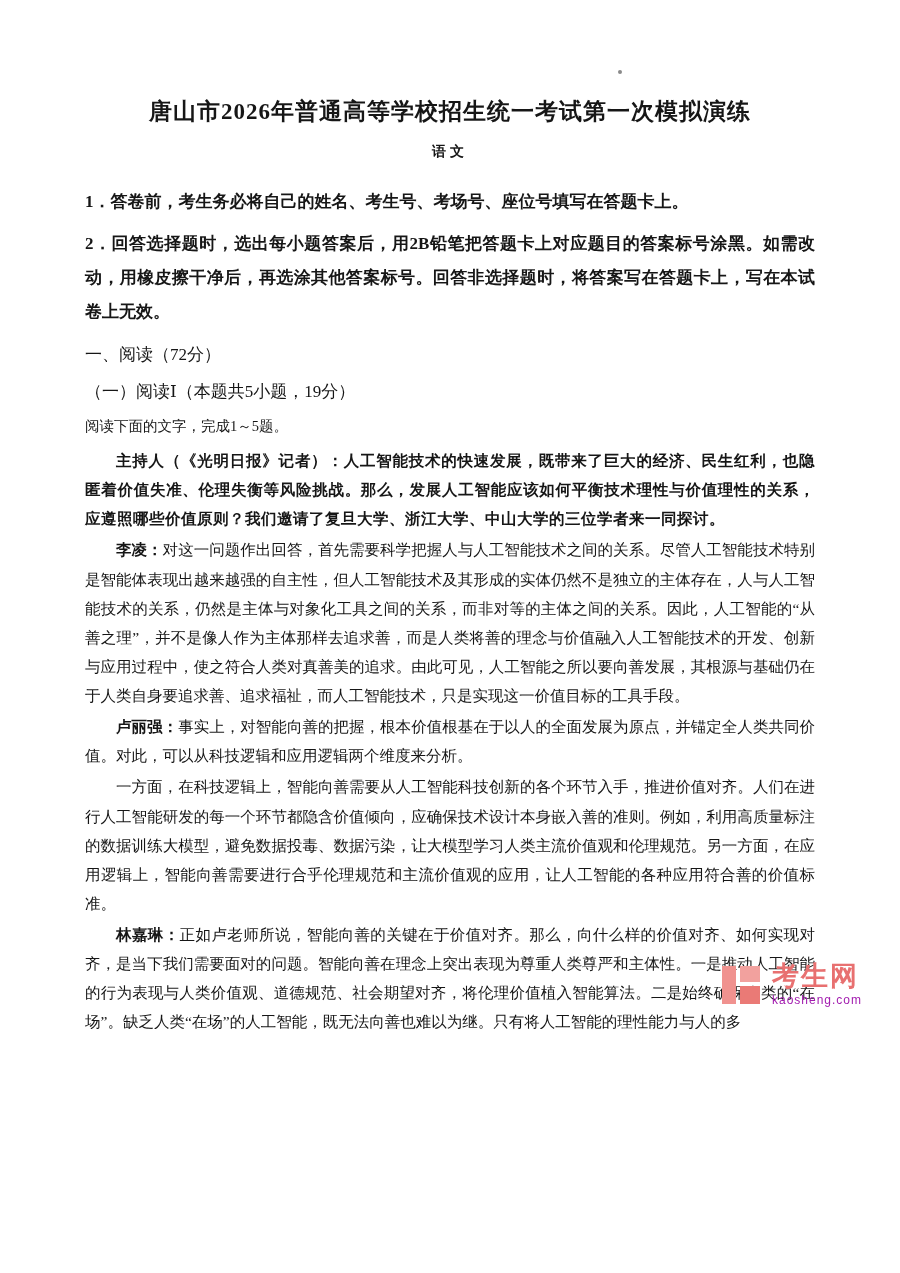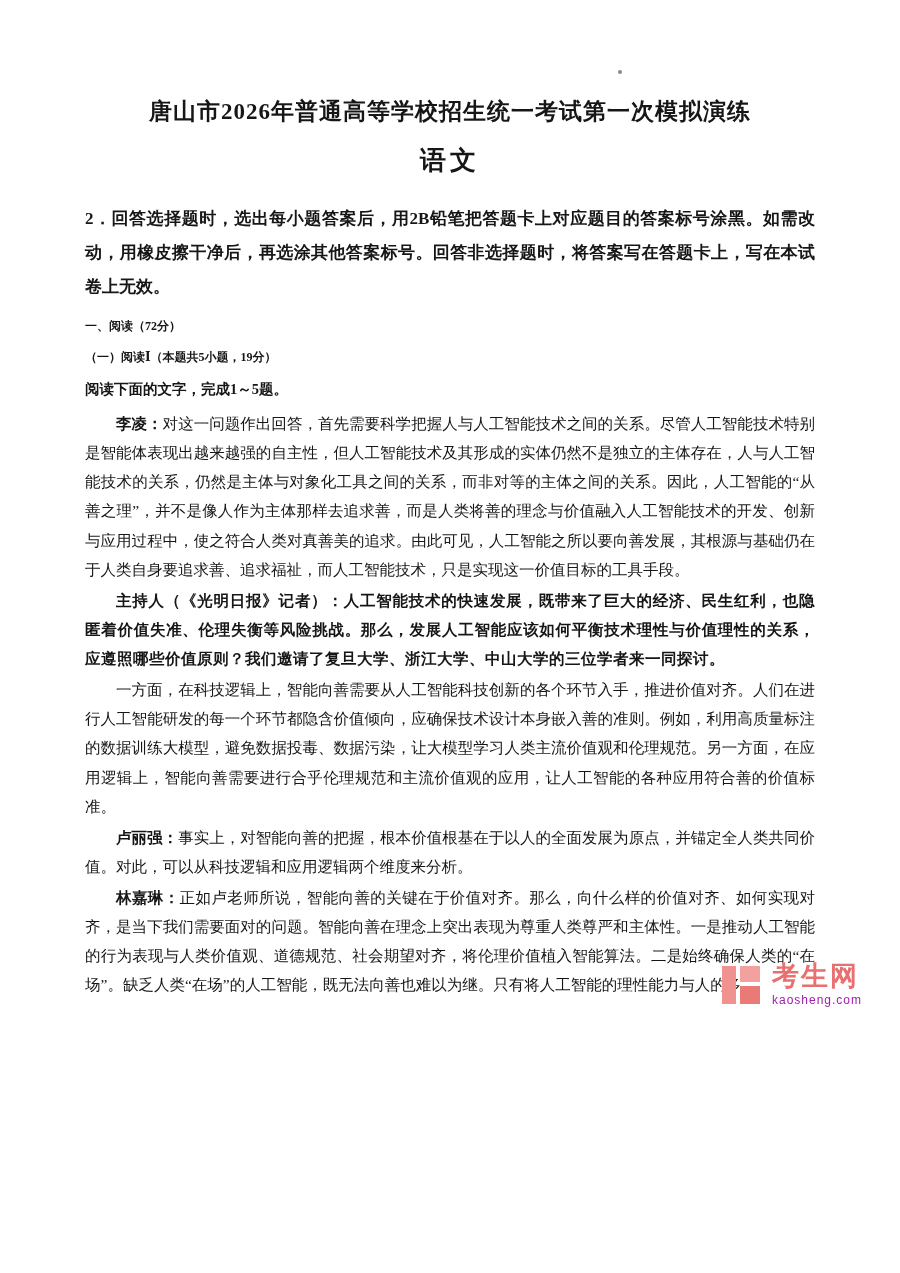--- a/index.html
+++ b/index.html
@@ -30,21 +30,21 @@
   }
   .doc-title {
     text-align: center;
     font-size: 23px;
     font-weight: 700;
     letter-spacing: 1px;
     margin: 0 0 16px 0;
   }
   .doc-subject {
     text-align: center;
-    font-size: 26px;
+    font-size: 14px;
     font-weight: 700;
     letter-spacing: 4px;
     margin: 9px 0 24px 0;
   }
   .exam-info {
     font-size: 17px;
     font-weight: 700;
     line-height: 1.55;
     margin: 0 0 14px 0;
   }
@@ -54,27 +54,27 @@
     margin: 0 0 12px 0;
   }
   .notice-item {
     font-size: 17px;
     font-weight: 700;
     line-height: 2.0;
     text-align: justify;
     margin: 0 0 8px 0;
   }
   .section-head {
-    font-size: 12px;
-    font-weight: 700;
+    font-size: 17px;
+    font-weight: 400;
     margin: 14px 0 14px 0;
   }
   .instruction {
     font-size: 14.5px;
-    font-weight: 700;
+    font-weight: 400;
     margin: 0 0 10px 0;
   }
   .discussion .para {
     font-size: 15.5px;
     line-height: 1.88;
     text-align: justify;
     text-indent: 2em;
     margin: 0 0 2px 0;
   }
   .discussion .para.bold {
@@ -130,32 +130,33 @@
 
 <div class="page">
 
   <div class="stray-dot"></div>
 
   <h1 class="doc-title">唐山市2026年普通高等学校招生统一考试第一次模拟演练</h1>
   <h2 class="doc-subject">语文</h2>
 
 
   <div id="notice-list">
+      <p class="notice-item">1．答卷前，考生务必将自己的姓名、考生号、考场号、座位号填写在答题卡上。</p>
       <p class="notice-item">2．回答选择题时，选出每小题答案后，用2B铅笔把答题卡上对应题目的答案标号涂黑。如需改动，用橡皮擦干净后，再选涂其他答案标号。回答非选择题时，将答案写在答题卡上，写在本试卷上无效。</p>
     </div>
 
   <p class="section-head">一、阅读（72分）</p>
   <p class="section-head">（一）阅读Ⅰ（本题共5小题，19分）</p>
   <p class="instruction">阅读下面的文字，完成1～5题。</p>
 
   <div class="discussion" id="discussion">
+      <div class="para bold"><b>主持人（《光明日报》记者）：</b>人工智能技术的快速发展，既带来了巨大的经济、民生红利，也隐匿着价值失准、伦理失衡等风险挑战。那么，发展人工智能应该如何平衡技术理性与价值理性的关系，应遵照哪些价值原则？我们邀请了复旦大学、浙江大学、中山大学的三位学者来一同探讨。</div>
       <div class="para"><b>李凌：</b>对这一问题作出回答，首先需要科学把握人与人工智能技术之间的关系。尽管人工智能技术特别是智能体表现出越来越强的自主性，但人工智能技术及其形成的实体仍然不是独立的主体存在，人与人工智能技术的关系，仍然是主体与对象化工具之间的关系，而非对等的主体之间的关系。因此，人工智能的“从善之理”，并不是像人作为主体那样去追求善，而是人类将善的理念与价值融入人工智能技术的开发、创新与应用过程中，使之符合人类对真善美的追求。由此可见，人工智能之所以要向善发展，其根源与基础仍在于人类自身要追求善、追求福祉，而人工智能技术，只是实现这一价值目标的工具手段。</div>
-      <div class="para bold"><b>主持人（《光明日报》记者）：</b>人工智能技术的快速发展，既带来了巨大的经济、民生红利，也隐匿着价值失准、伦理失衡等风险挑战。那么，发展人工智能应该如何平衡技术理性与价值理性的关系，应遵照哪些价值原则？我们邀请了复旦大学、浙江大学、中山大学的三位学者来一同探讨。</div>
+      <div class="para"><b>卢丽强：</b>事实上，对智能向善的把握，根本价值根基在于以人的全面发展为原点，并锚定全人类共同价值。对此，可以从科技逻辑和应用逻辑两个维度来分析。</div>
       <div class="para">一方面，在科技逻辑上，智能向善需要从人工智能科技创新的各个环节入手，推进价值对齐。人们在进行人工智能研发的每一个环节都隐含价值倾向，应确保技术设计本身嵌入善的准则。例如，利用高质量标注的数据训练大模型，避免数据投毒、数据污染，让大模型学习人类主流价值观和伦理规范。另一方面，在应用逻辑上，智能向善需要进行合乎伦理规范和主流价值观的应用，让人工智能的各种应用符合善的价值标准。</div>
-      <div class="para"><b>卢丽强：</b>事实上，对智能向善的把握，根本价值根基在于以人的全面发展为原点，并锚定全人类共同价值。对此，可以从科技逻辑和应用逻辑两个维度来分析。</div>
       <div class="para"><b>林嘉琳：</b>正如卢老师所说，智能向善的关键在于价值对齐。那么，向什么样的价值对齐、如何实现对齐，是当下我们需要面对的问题。智能向善在理念上突出表现为尊重人类尊严和主体性。一是推动人工智能的行为表现与人类价值观、道德规范、社会期望对齐，将伦理价值植入智能算法。二是始终确保人类的“在场”。缺乏人类“在场”的人工智能，既无法向善也难以为继。只有将人工智能的理性能力与人的多</div>
     </div>
 
   <div class="watermark">
     <div class="wm-icon">
       <div class="blk b1"></div>
       <div class="blk b2"></div>
       <div class="blk b3"></div>
     </div>
     <div class="wm-text-block">

